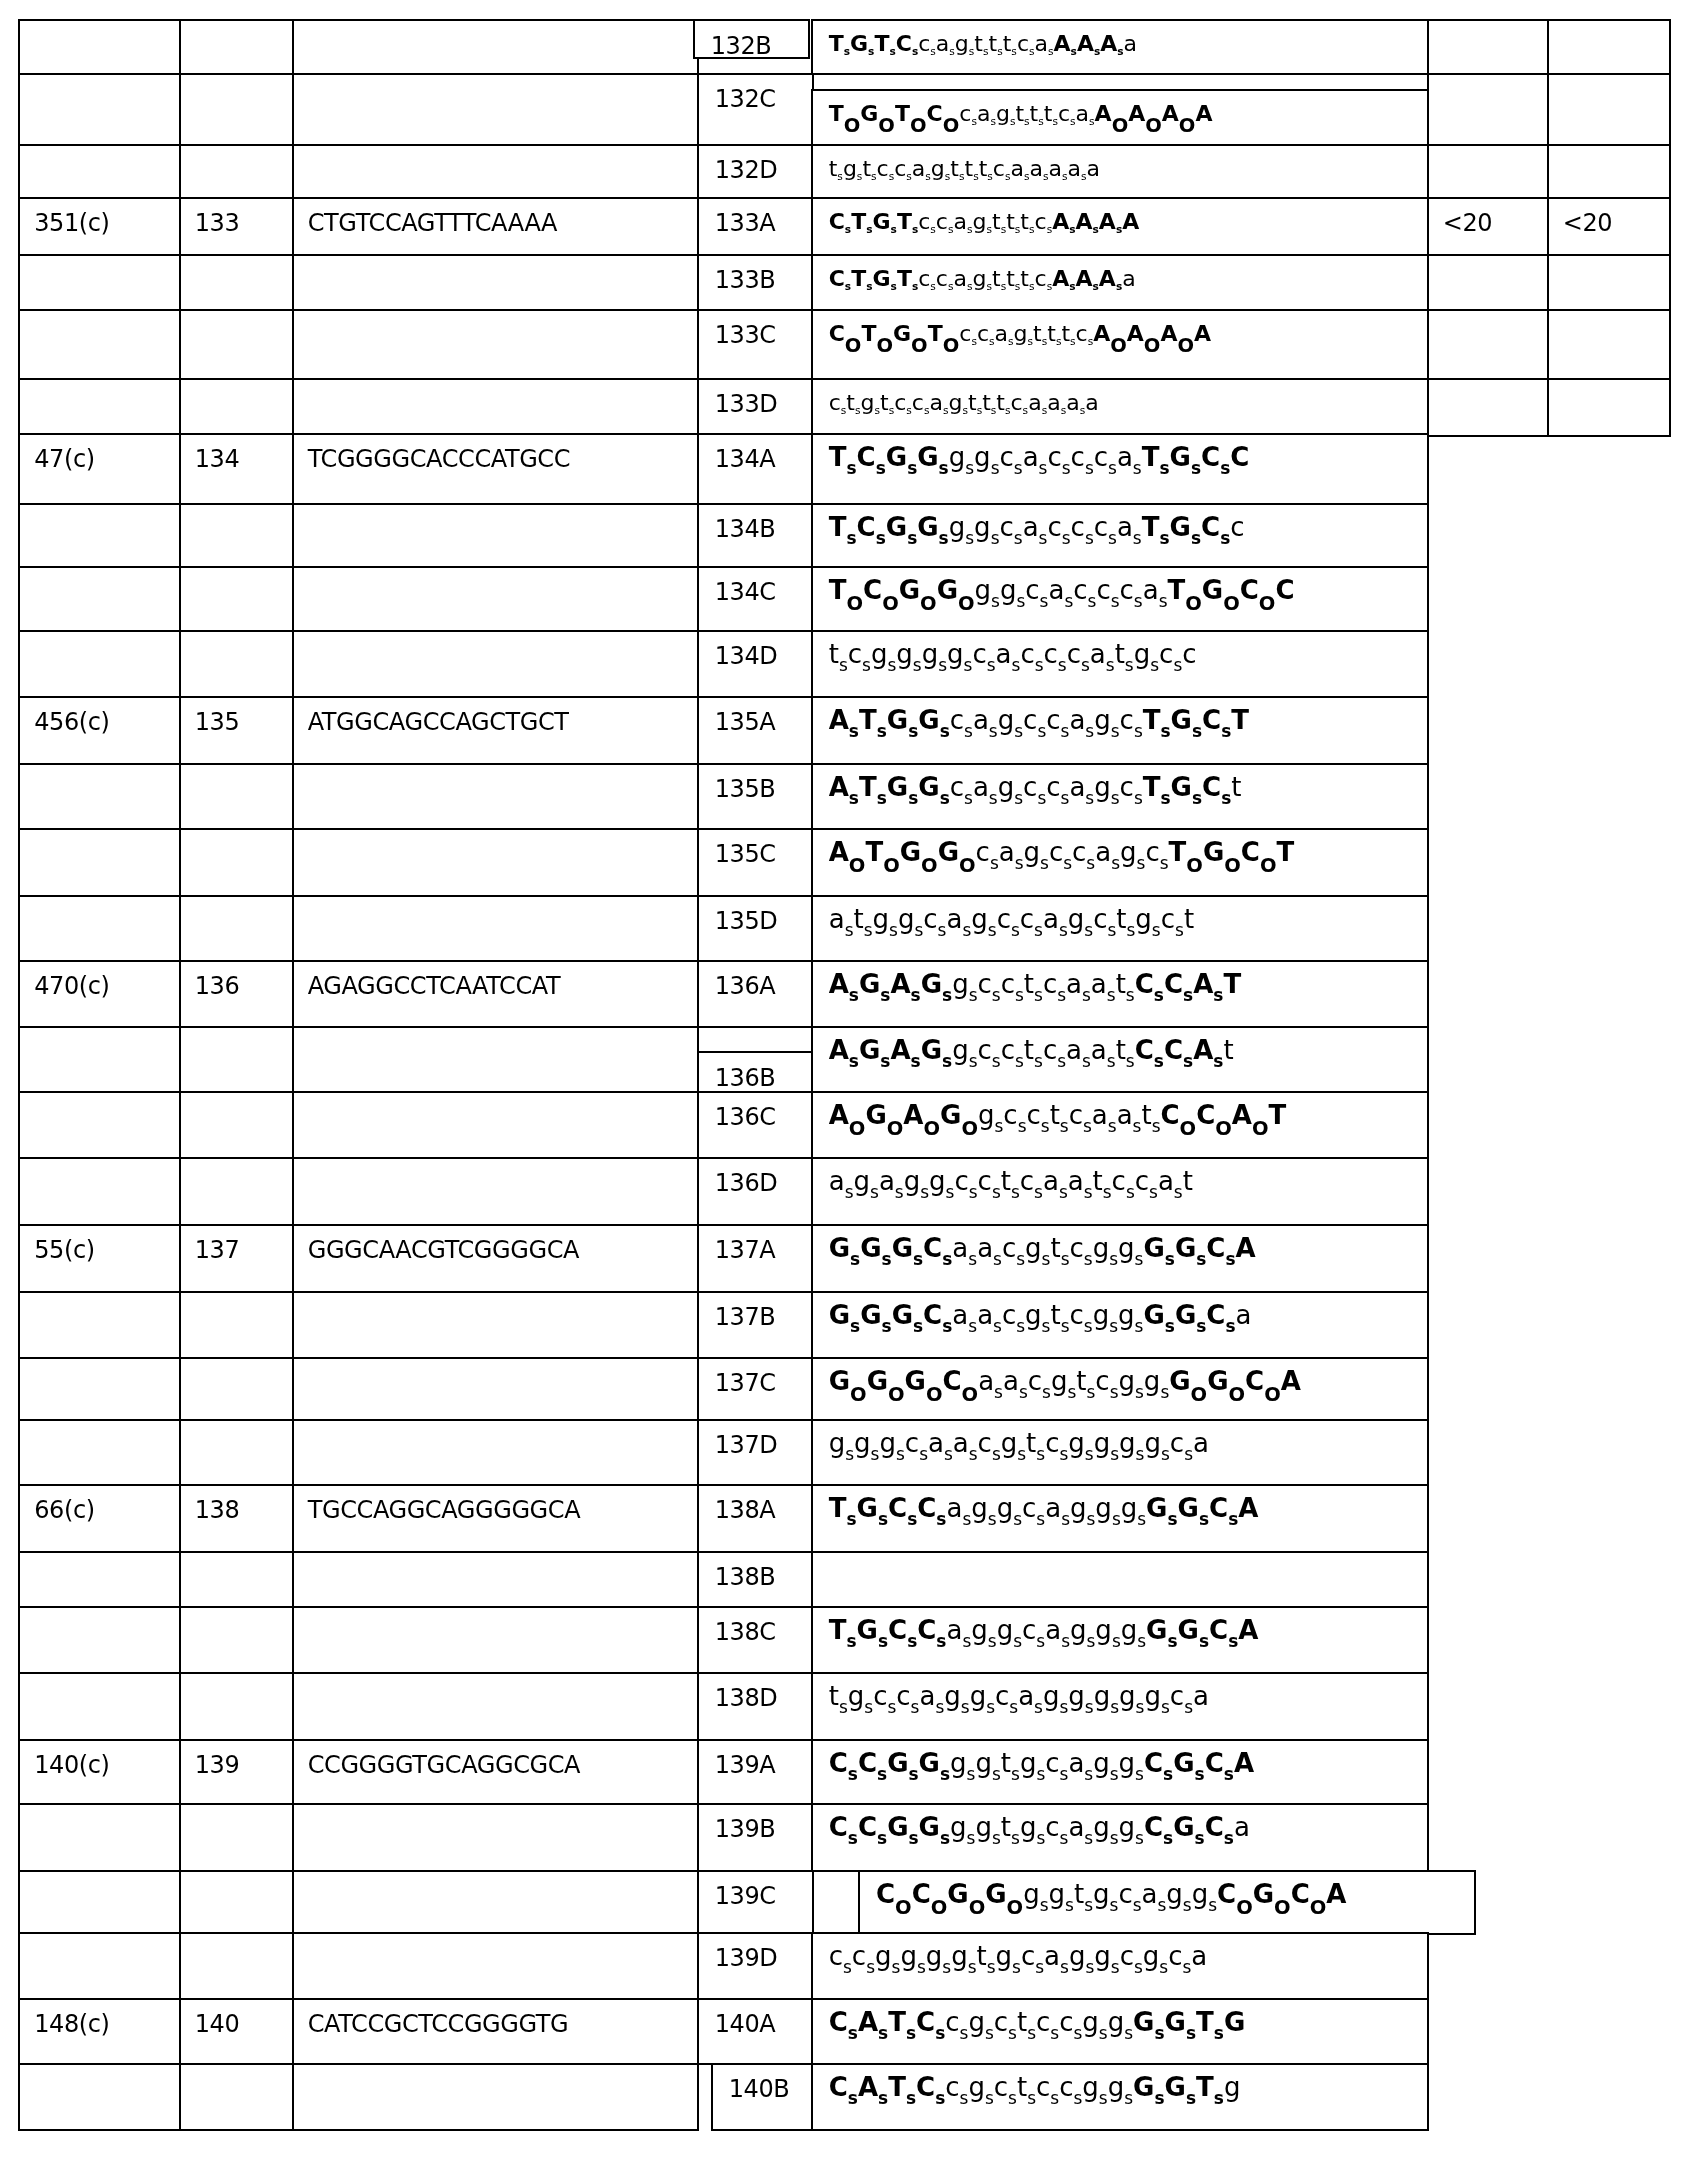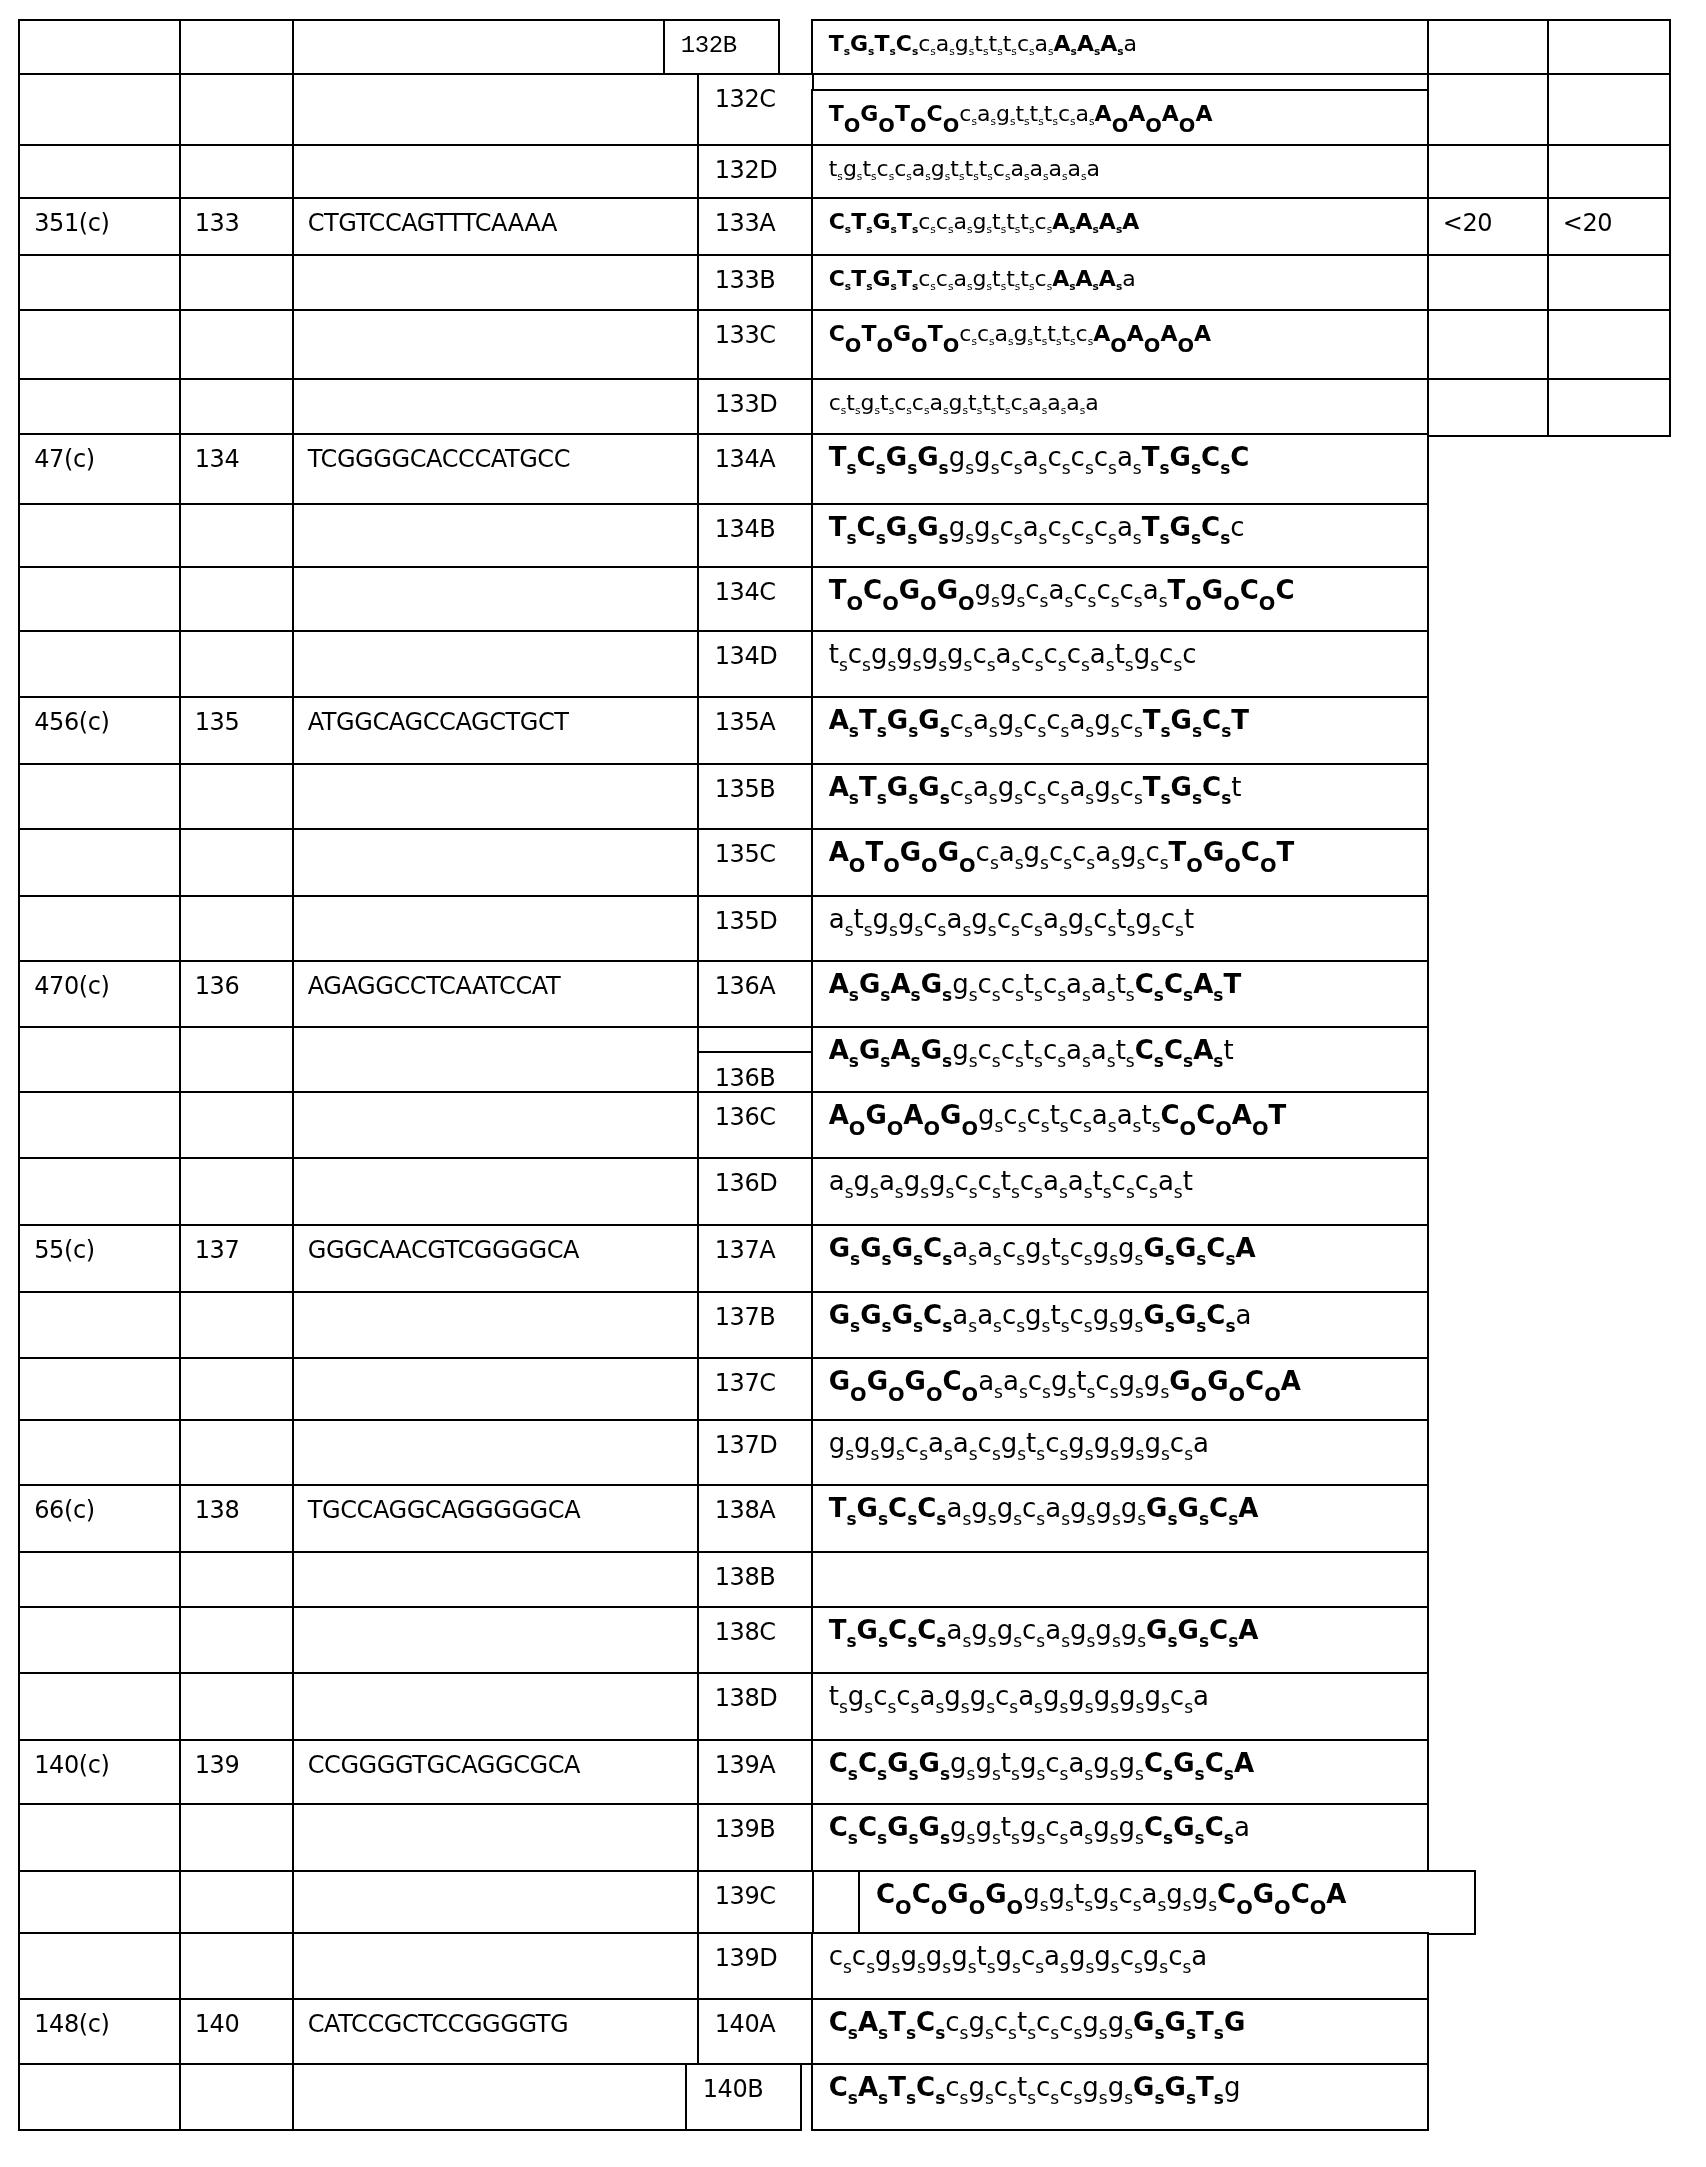--- a/index.html
+++ b/index.html
@@ -25,21 +25,21 @@
 <div id="table">
     <div class="cell" style="left: 19.5px; top: 20.4px; width: 163px; height: 56px;">
       <span class="txt"></span>
     </div>
     <div class="cell" style="left: 180px; top: 20.4px; width: 116px; height: 56px;">
       <span class="txt"></span>
     </div>
     <div class="cell" style="left: 293px; top: 20.4px; width: 407px; height: 56px;">
       <span class="txt"></span>
     </div>
-    <div class="cell" style="left: 664px; top: 20.4px; width: 117px; height: 56px; font-family: Liberation Mono, monospace;">
+    <div class="cell" style="left: 694px; top: 20.4px; width: 117px; height: 40px;">
       <span class="txt num">132B</span>
     </div>
     <div class="cell" style="left: 812px; top: 20.4px; width: 618px; height: 56px;">
       <div class="seq small"><span class="b">T</span><sub class="b">s</sub><span class="b">G</span><sub class="b">s</sub><span class="b">T</span><sub class="b">s</sub><span class="b">C</span><sub class="b">s</sub><span class="n">c</span><sub class="n">s</sub><span class="n">a</span><sub class="n">s</sub><span class="n">g</span><sub class="n">s</sub><span class="n">t</span><sub class="n">s</sub><span class="n">t</span><sub class="n">s</sub><span class="n">t</span><sub class="n">s</sub><span class="n">c</span><sub class="n">s</sub><span class="n">a</span><sub class="n">s</sub><span class="b">A</span><sub class="b">s</sub><span class="b">A</span><sub class="b">s</sub><span class="b">A</span><sub class="b">s</sub><span class="n">a</span></div>
     </div>
     <div class="cell" style="left: 1428px; top: 20.4px; width: 123px; height: 56px;">
       <span class="txt"></span>
     </div>
     <div class="cell" style="left: 1548px; top: 20.4px; width: 124px; height: 56px;">
       <span class="txt"></span>
@@ -547,20 +547,20 @@
     </div>
     <div class="cell" style="left: 19.5px; top: 2064px; width: 163px; height: 68px;">
       <span class="txt"></span>
     </div>
     <div class="cell" style="left: 180px; top: 2064px; width: 116px; height: 68px;">
       <span class="txt"></span>
     </div>
     <div class="cell" style="left: 293px; top: 2064px; width: 407px; height: 68px;">
       <span class="txt"></span>
     </div>
-    <div class="cell" style="left: 686px; top: 2064px; width: 117px; height: 68px;">
+    <div class="cell" style="left: 712px; top: 2064px; width: 117px; height: 68px;">
       <span class="txt num">140B</span>
     </div>
     <div class="cell" style="left: 812px; top: 2064px; width: 618px; height: 68px;">
       <div class="seq"><span class="b">C</span><sub class="b">s</sub><span class="b">A</span><sub class="b">s</sub><span class="b">T</span><sub class="b">s</sub><span class="b">C</span><sub class="b">s</sub><span class="n">c</span><sub class="n">s</sub><span class="n">g</span><sub class="n">s</sub><span class="n">c</span><sub class="n">s</sub><span class="n">t</span><sub class="n">s</sub><span class="n">c</span><sub class="n">s</sub><span class="n">c</span><sub class="n">s</sub><span class="n">g</span><sub class="n">s</sub><span class="n">g</span><sub class="n">s</sub><span class="b">G</span><sub class="b">s</sub><span class="b">G</span><sub class="b">s</sub><span class="b">T</span><sub class="b">s</sub><span class="n">g</span></div>
     </div>
   </div>
 
 
 </body></html>

